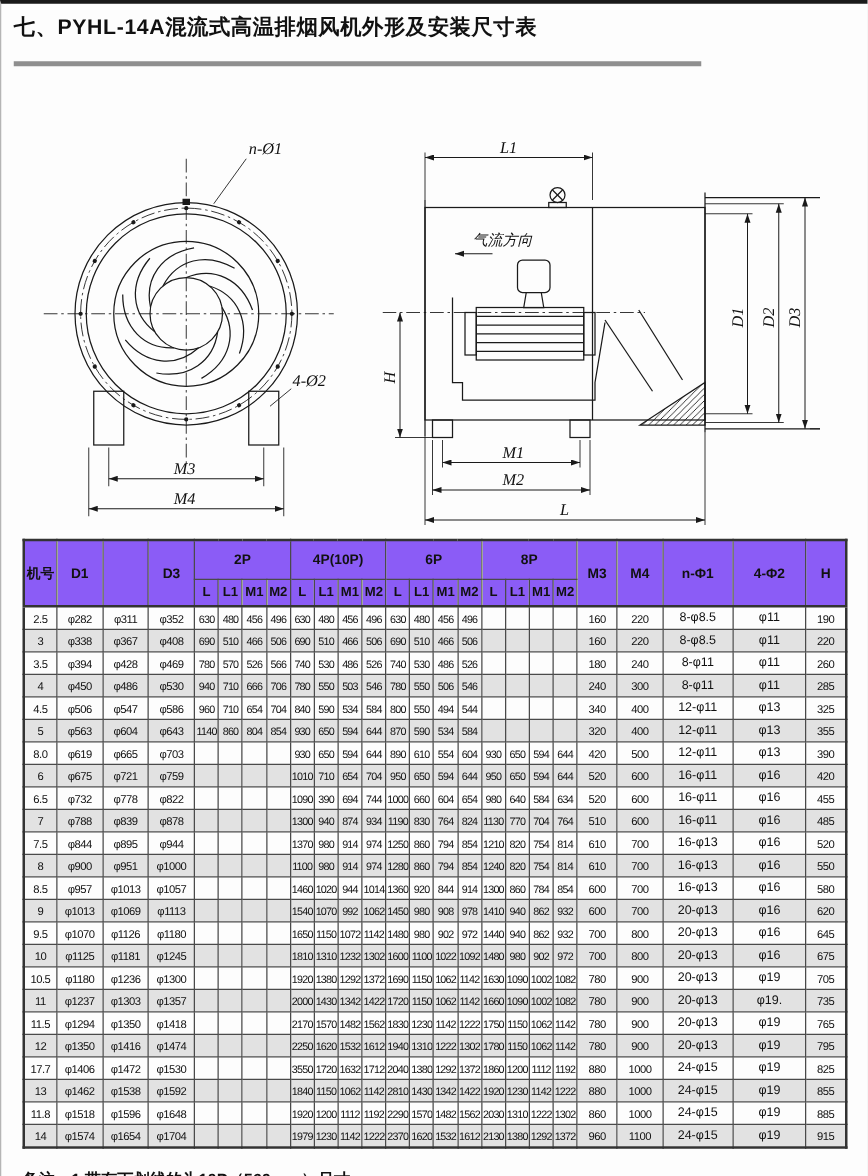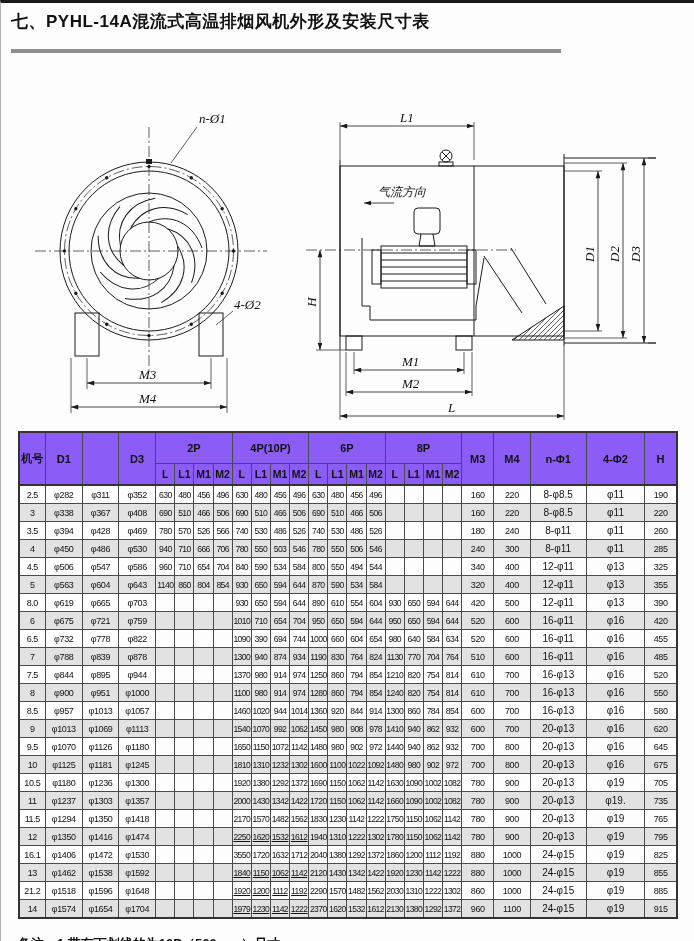--- a/index.html
+++ b/index.html
@@ -24,21 +24,21 @@
   table.dims th,table.dims td{border:1px solid #4a4a4a;text-align:center;padding:0;
     overflow:hidden;white-space:nowrap;}
   table.dims thead th{background:#8b5cf6;font-weight:bold;font-size:11px;}
   table.dims thead tr.r1 th{height:30px;}
   table.dims thead tr.r2 th{height:20px;font-size:10.5px;}
   table.dims thead{border-bottom:2px solid #333;}
   table.dims tbody td{font-size:9px;height:17px;letter-spacing:-.4px;}
   table.dims tbody td:nth-child(n+5):nth-child(-n+20){font-size:8.6px;letter-spacing:-.6px;}
   table.dims tbody td:nth-child(n+23):nth-child(-n+24){font-size:10px;letter-spacing:0;}
   table.dims tbody tr:nth-child(even){background:#e2e2e2;}
-  td.u{text-decoration:underline;}
+  td.u{}
   .note{margin:16px 0 0 17px;font-size:13px;font-weight:bold;}
 </style>
 </head>
 <body>
 
 <div class="page">
 
   <div class="title">七、PYHL-14A混流式高温排烟风机外形及安装尺寸表</div>
   <div class="title-bar"></div>
 
@@ -817,21 +817,21 @@
           <td>1150</td>
           <td>1062</td>
           <td>1142</td>
           <td>780</td>
           <td>900</td>
           <td>20-φ13</td>
           <td>φ19</td>
           <td>795</td>
         </tr>
         <tr>
-          <td>16.1</td>
+          <td>17.7</td>
           <td>φ1406</td>
           <td>φ1472</td>
           <td>φ1530</td>
           <td></td>
           <td></td>
           <td></td>
           <td></td>
           <td>3550</td>
           <td>1720</td>
           <td>1632</td>
@@ -856,36 +856,36 @@
           <td>φ1538</td>
           <td>φ1592</td>
           <td></td>
           <td></td>
           <td></td>
           <td></td>
           <td class="u">1840</td>
           <td class="u">1150</td>
           <td class="u">1062</td>
           <td class="u">1142</td>
-          <td>2120</td>
+          <td>2810</td>
           <td>1430</td>
           <td>1342</td>
           <td>1422</td>
           <td>1920</td>
           <td>1230</td>
           <td>1142</td>
           <td>1222</td>
           <td>880</td>
           <td>1000</td>
           <td>24-φ15</td>
           <td>φ19</td>
           <td>855</td>
         </tr>
         <tr>
-          <td>21.2</td>
+          <td>11.8</td>
           <td>φ1518</td>
           <td>φ1596</td>
           <td>φ1648</td>
           <td></td>
           <td></td>
           <td></td>
           <td></td>
           <td class="u">1920</td>
           <td class="u">1200</td>
           <td class="u">1112</td>

